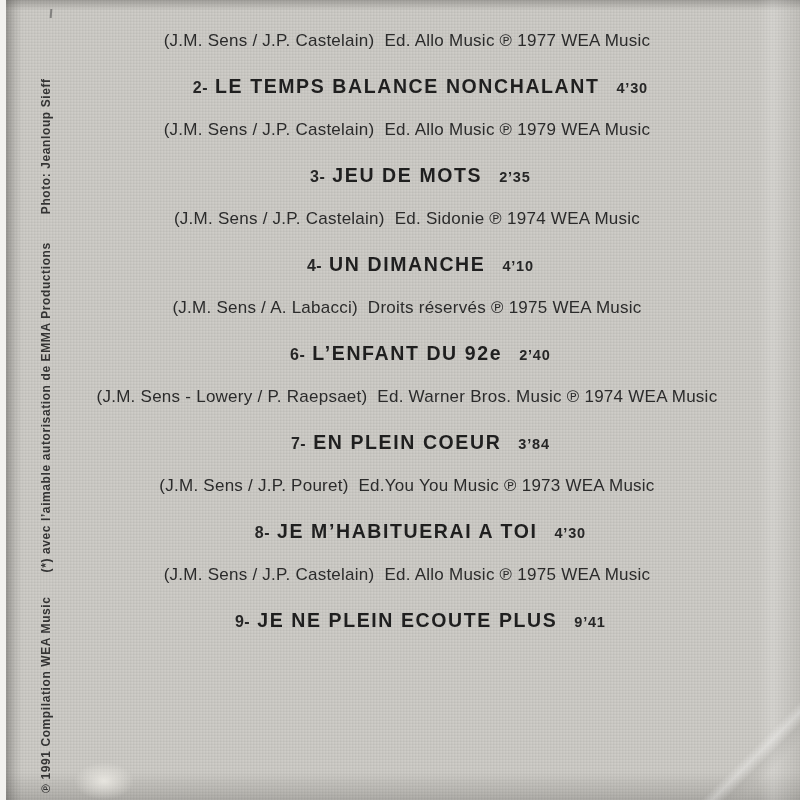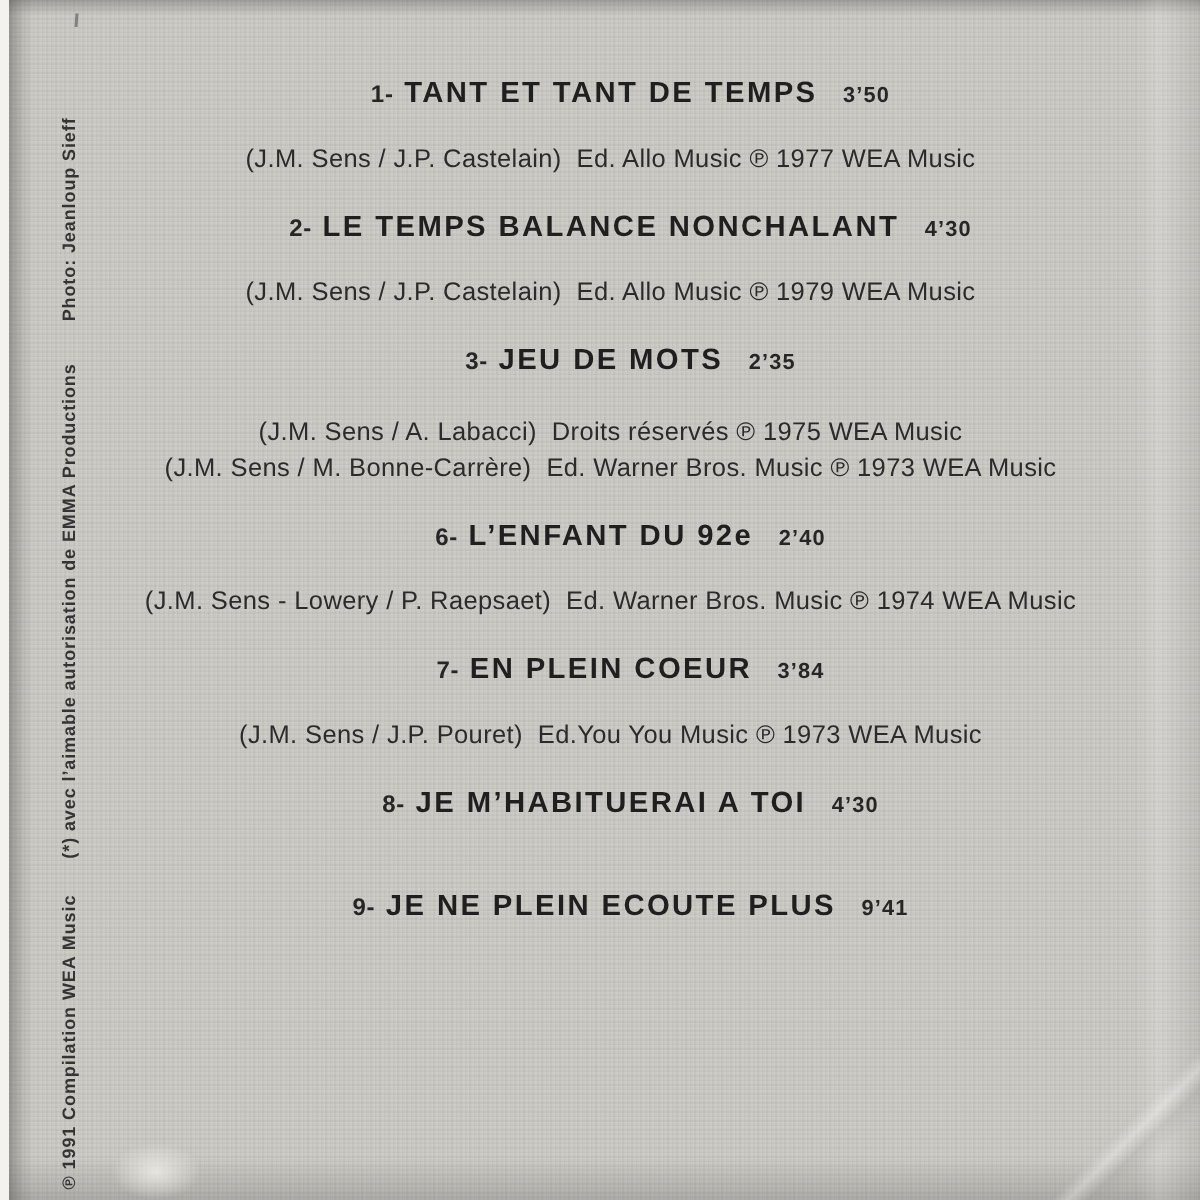--- a/index.html
+++ b/index.html
@@ -111,53 +111,53 @@
 
   <div class="spine">
     <span class="seg-copyright">℗ 1991 Compilation WEA Music</span>
     <span class="seg-note">(*) avec l’aimable autorisation de EMMA Productions</span>
     <span class="seg-photo">Photo: Jeanloup Sieff</span>
     
   </div>
 
   <div class="track-list">
   <div class="track">
-    <div class="title-line">
-      <span class="track-number">1-</span><span class="track-title">TANT ET TANT DE TEMPS</span><span class="track-duration">3’50</span>
-    </div>
     <div class="credits">
           <div class="credit-line">(J.M. Sens / J.P. Castelain)  Ed. Allo Music ℗ 1977 WEA Music</div>
         </div>
   </div>
 
   <div class="track">
     <div class="title-line">
       <span class="track-number">2-</span><span class="track-title">LE TEMPS BALANCE NONCHALANT</span><span class="track-duration">4’30</span>
     </div>
     <div class="credits">
           <div class="credit-line">(J.M. Sens / J.P. Castelain)  Ed. Allo Music ℗ 1979 WEA Music</div>
         </div>
   </div>
 
   <div class="track">
     <div class="title-line">
       <span class="track-number">3-</span><span class="track-title">JEU DE MOTS</span><span class="track-duration">2’35</span>
     </div>
+    <div class="credits">
+          <div class="credit-line">(J.M. Sens / J.P. Castelain)  Ed. Sidonie ℗ 1974 WEA Music</div>
+        </div>
   </div>
 
   <div class="track">
+    <div class="title-line">
+      <span class="track-number">4-</span><span class="track-title">UN DIMANCHE</span><span class="track-duration">4’10</span>
+    </div>
     <div class="credits">
           <div class="credit-line">(J.M. Sens / A. Labacci)  Droits réservés ℗ 1975 WEA Music</div>
         </div>
   </div>
 
   <div class="track">
-    <div class="credits">
-          <div class="credit-line">(J.M. Sens / M. Bonne-Carrère)  Ed. Warner Bros. Music ℗ 1973 WEA Music</div>
-        </div>
   </div>
 
   <div class="track">
     <div class="title-line">
       <span class="track-number">6-</span><span class="track-title">L’ENFANT DU 92e</span><span class="track-duration">2’40</span>
     </div>
     <div class="credits">
           <div class="credit-line">(J.M. Sens - Lowery / P. Raepsaet)  Ed. Warner Bros. Music ℗ 1974 WEA Music</div>
         </div>
   </div>
@@ -168,20 +168,23 @@
     </div>
     <div class="credits">
           <div class="credit-line">(J.M. Sens / J.P. Pouret)  Ed.You You Music ℗ 1973 WEA Music</div>
         </div>
   </div>
 
   <div class="track">
     <div class="title-line">
       <span class="track-number">8-</span><span class="track-title">JE M’HABITUERAI A TOI</span><span class="track-duration">4’30</span>
     </div>
+    <div class="credits">
+          <div class="credit-line">(J.M. Sens / J.P. Castelain)  Ed. Allo Music ℗ 1975 WEA Music</div>
+        </div>
   </div>
 
   <div class="track">
     <div class="title-line">
       <span class="track-number">9-</span><span class="track-title">JE NE PLEIN ECOUTE PLUS</span><span class="track-duration">9’41</span>
     </div>
 
   </div>
 
 </div>

